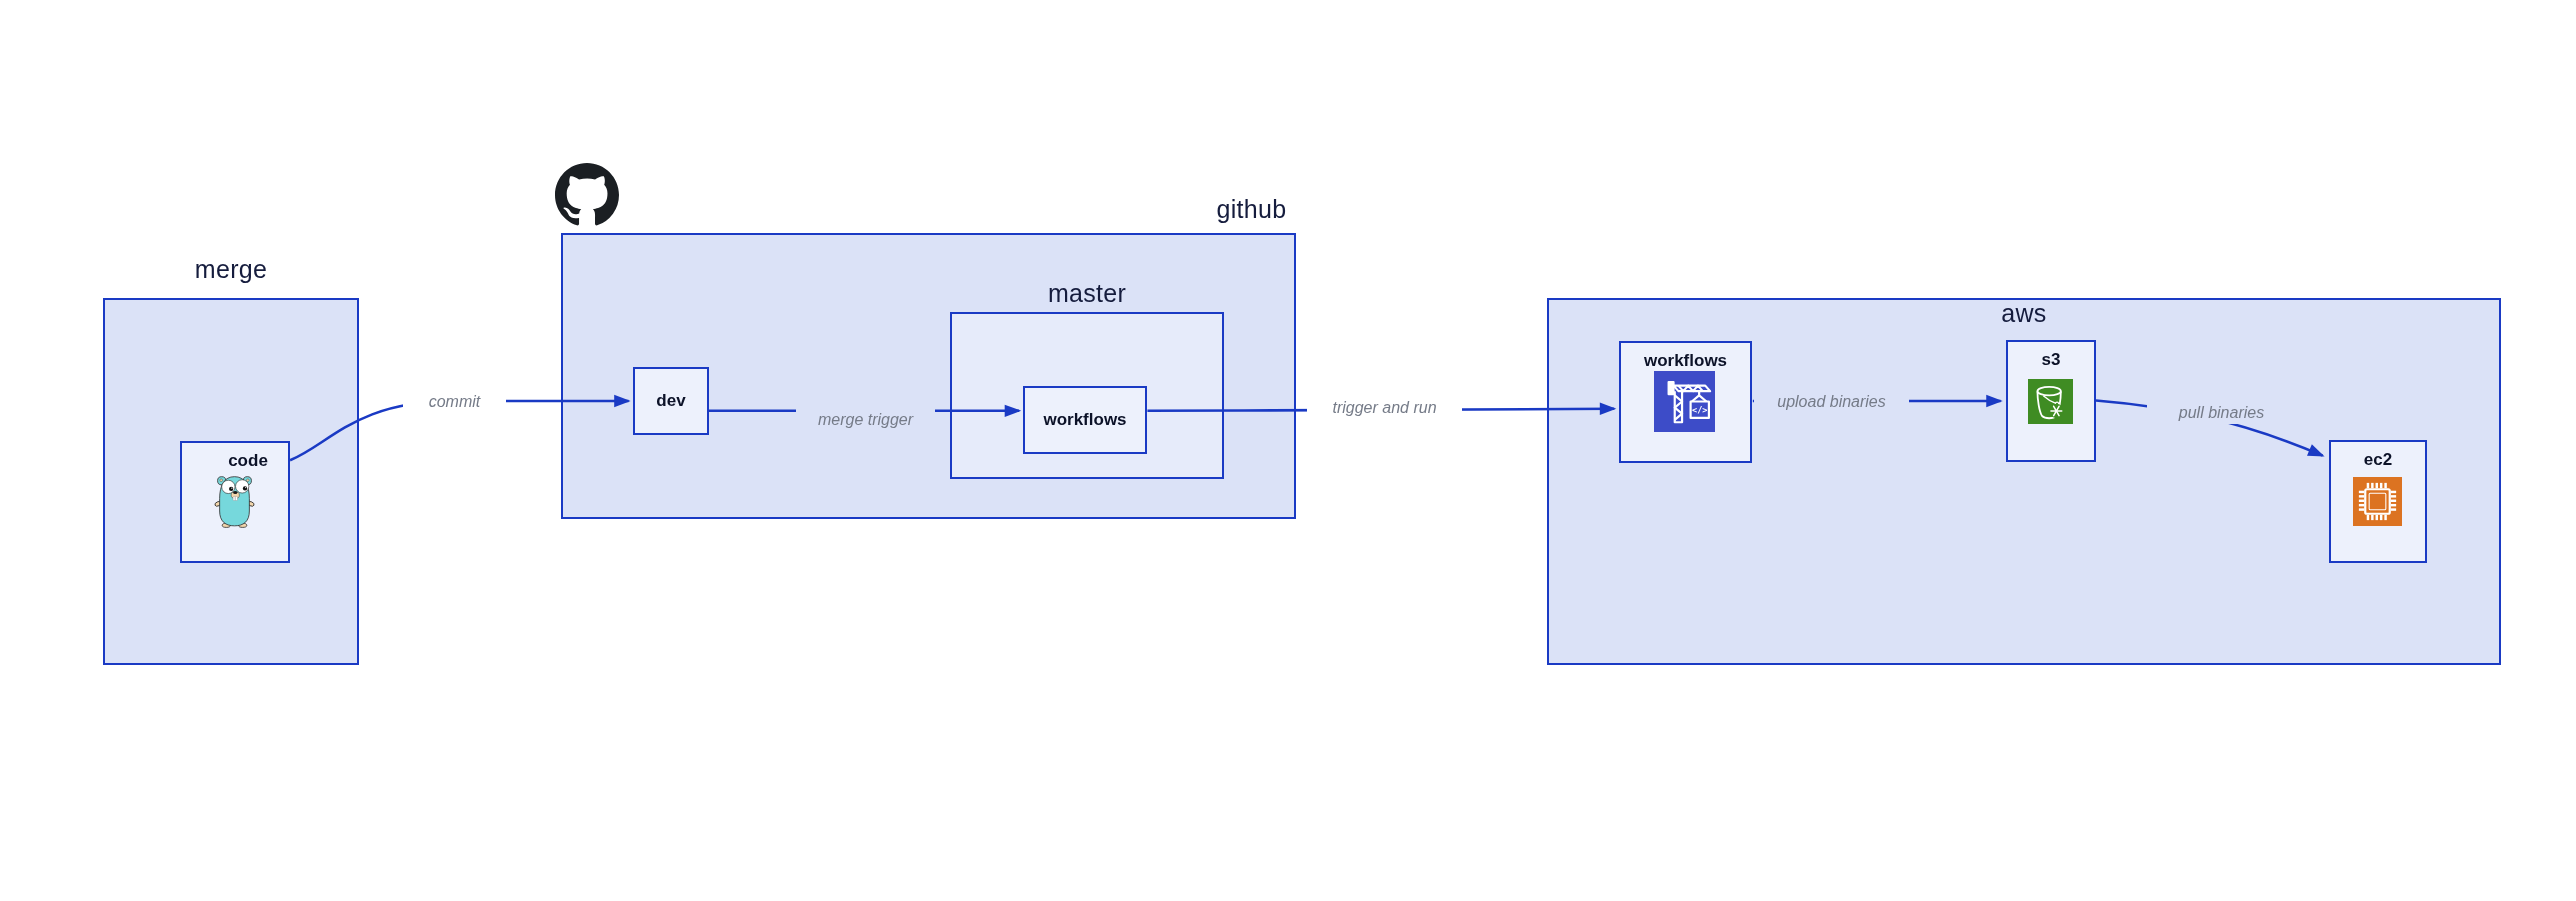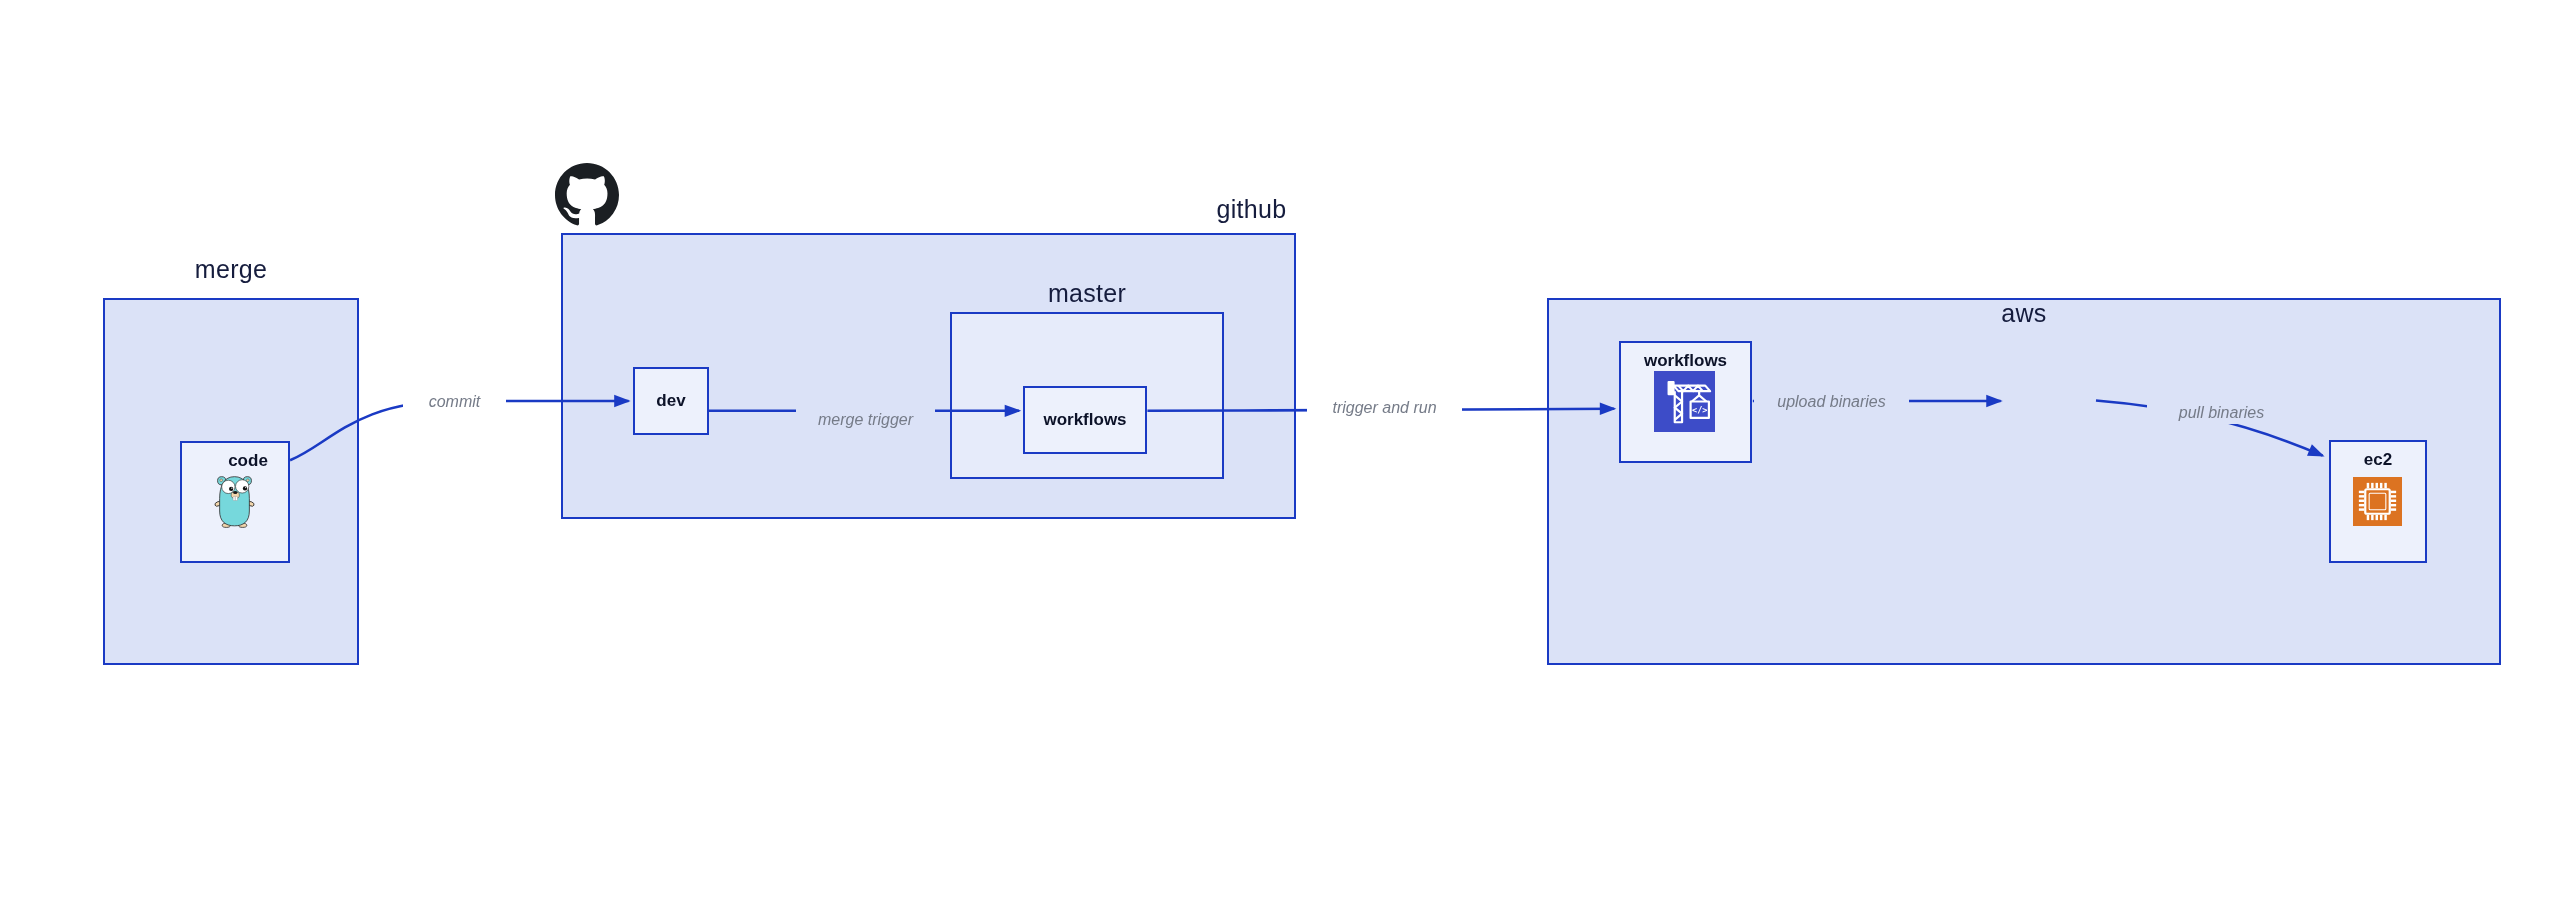--- a/index.html
+++ b/index.html
@@ -146,20 +146,40 @@
           <path d="M34,33 V84 H46 V33"></path>
           <path d="M34,40 L46,50 L34,60 L46,70 L34,80"></path>
           <path d="M74,33 V40 M74,40 L62,50 M74,40 L86,50"></path>
           <rect x="60" y="50" width="30" height="27"></rect>
         </g>
         <text x="75" y="69" text-anchor="middle" font-size="14" font-weight="bold" fill="#ffffff" font-family="'DejaVu Sans Mono', monospace">&lt;/&gt;</text>
       </svg>
     </div>
   </div>
 
+  <div class="node" style="left:2006px;top:340px;width:90px;height:122px;">
+    <div class="node-label top">s3</div>
+    <div class="node-icon" style="left:19.6px;top:37px;">
+      <svg width="45" height="45" viewBox="0 0 100 100">
+        <rect x="0" y="0" width="100" height="100" style="fill:var(--s3-green,#3f8c23)"></rect>
+        <g fill="none" stroke="#ffffff" stroke-width="4">
+          <ellipse cx="47" cy="27" rx="26" ry="9.5"></ellipse>
+          <path d="M21,28 C21,46 25,72 31,82 C38,89 56,89 63,82 C69,72 73,46 73,28"></path>
+        </g>
+        <path d="M34,37 C44,46 54,51 62,54" fill="none" stroke="#ffffff" stroke-width="3"></path>
+        <circle cx="64.5" cy="55" r="3.5" fill="none" stroke="#ffffff" stroke-width="2.6"></circle>
+        <circle cx="63" cy="71" r="16" style="fill:var(--s3-green,#3f8c23)"></circle>
+        <g transform="translate(63,71)" stroke="#ffffff" stroke-width="3.4" stroke-linecap="round">
+          <path d="M-12,0 H12"></path>
+          <path d="M-6,-10.4 L6,10.4"></path>
+          <path d="M-6,10.4 L6,-10.4"></path>
+        </g>
+      </svg>
+    </div>
+  </div>
 
   <div class="node" style="left:2329px;top:440px;width:98px;height:123px;">
     <div class="node-label top">ec2</div>
     <div class="node-icon" style="left:21.6px;top:35px;">
       <svg width="49" height="49" viewBox="0 0 100 100">
         <rect x="0" y="0" width="100" height="100" style="fill:var(--ec2-orange,#dc7321)"></rect>
         <g fill="#ffffff">
           <rect x="28" y="12" width="5" height="11"></rect>
             <rect x="37" y="12" width="5" height="11"></rect>
           <rect x="46" y="12" width="5" height="11"></rect>

